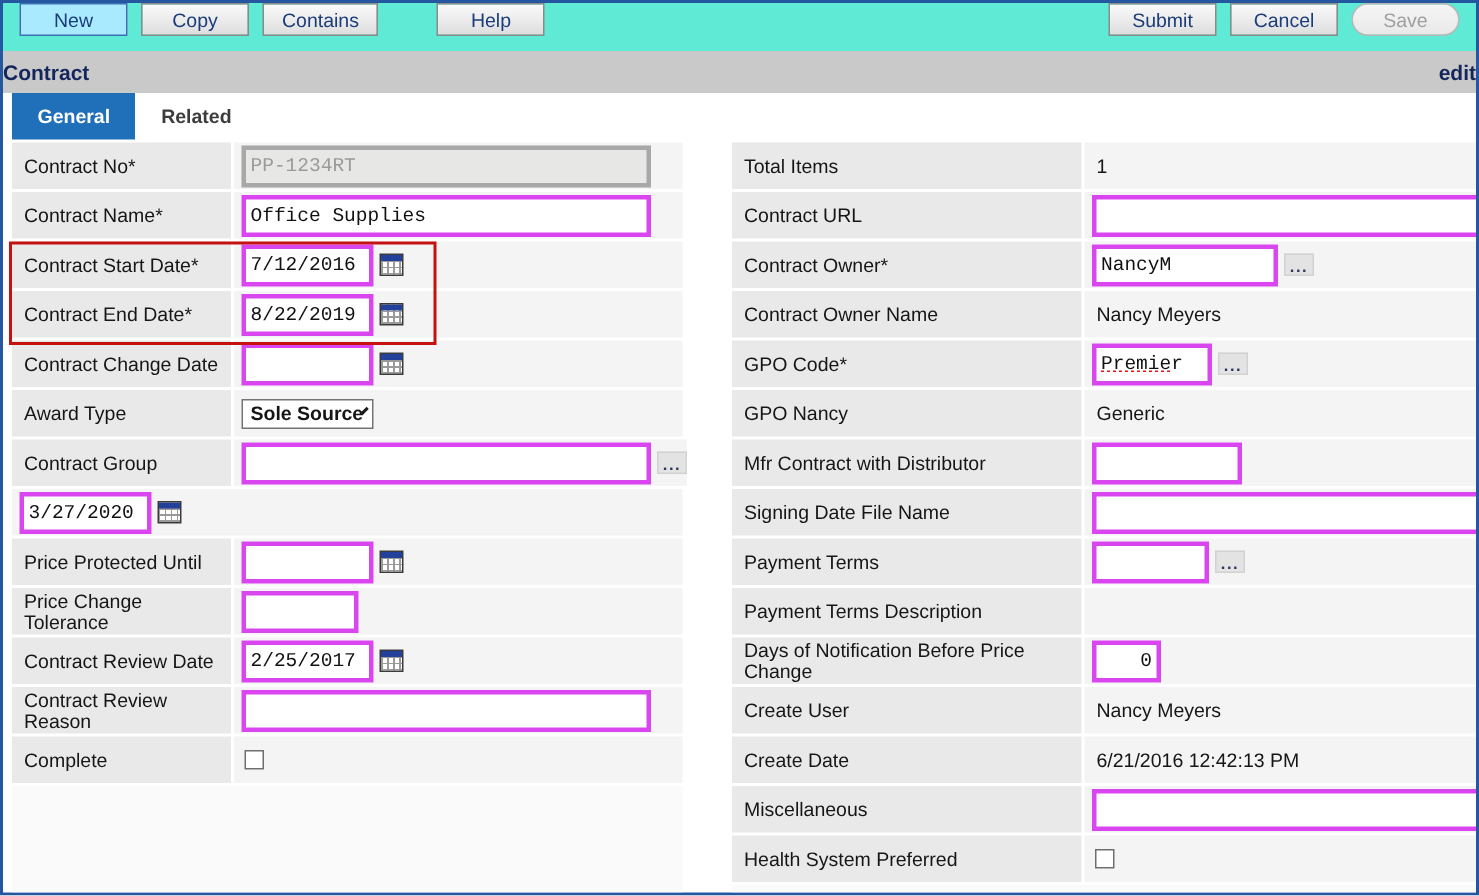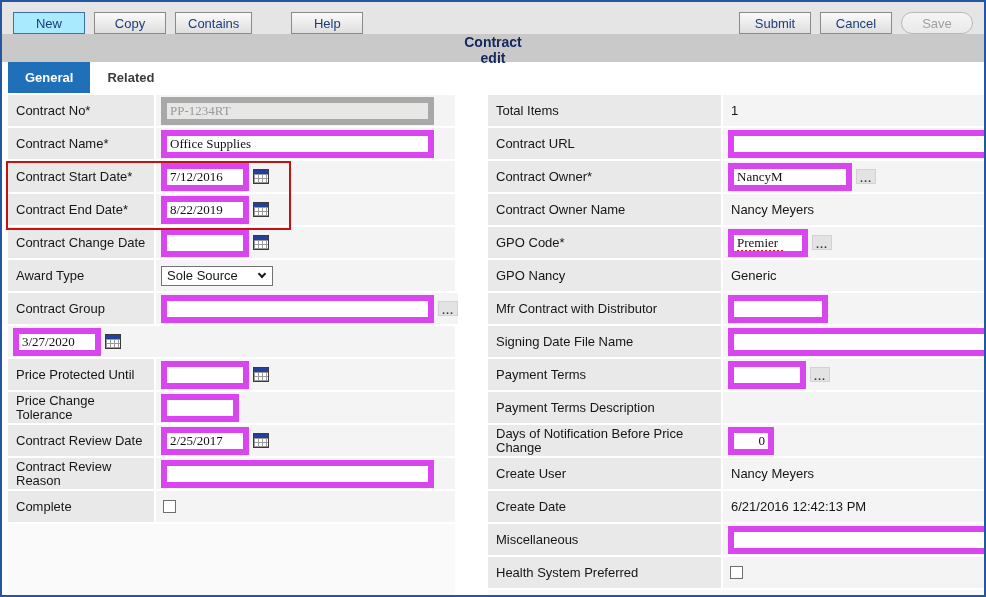--- a/index.html
+++ b/index.html
@@ -3,38 +3,38 @@
 <meta charset="utf-8">
 <style>
   * { box-sizing: border-box; margin: 0; padding: 0; }
   body { background:#fff; font-family:"Liberation Sans", sans-serif; }
   .window {
     position:relative; width:986px; height:597px;
     border:2px solid #2457a0; background:#fff; overflow:hidden;
   }
   
   .toolbar {
-    height:32px; background:#e5e5e5; display:flex;
-    align-items:flex-end; justify-content:space-between; padding:0 11px;
+    height:32px; background:#5eead4; display:flex;
+    align-items:flex-start; justify-content:space-between; padding:0 11px;
   }
   .btn-group { display:flex; align-items:center; gap:9px; }
   .btn {
     min-width:72px; height:22px; padding:0 12px;
     display:flex; align-items:center; justify-content:center;
     background:linear-gradient(#fafafa,#dedede);
     border:1px solid #8a8a8a; color:#1b3c7a; font-size:13px; cursor:pointer;
   }
   .btn.active { background:#a9eaff; border-color:#3d6fb4; }
   .btn.disabled { color:#9f9f9f; border-color:#b8b8b8; background:linear-gradient(#f5f5f5,#e9e9e9); cursor:default;border-radius:11px; }
   .btn.gap-left { margin-left:30px; }
   
   .titlebar {
     height:28px; background:#c9c9c9; display:flex; align-items:center;
     justify-content:space-between; padding:0 0;
-    color:#14265c; font-weight:bold; font-size:14px;flex-direction:column;
+    color:#14265c; font-weight:bold; font-size:14px;
   }
   
   .tabbar { height:31px; background:#fff; display:flex; align-items:stretch; padding-left:6px; }
   .tab {
     display:flex; align-items:center; padding:0 17px;
     font-size:13px; font-weight:bold; color:#3c3c3c; cursor:pointer;
   }
   .tab.active { background:#1f70b8; color:#fff; }
   
   .form-area { display:flex; padding:2px 7px 0 6px; gap:5px; height:502px; }
@@ -47,22 +47,22 @@
     display:flex; flex-direction:column; justify-content:center;
     padding-left:8px; font-size:13px; color:#161616; line-height:1.05;
   }
   .fcol.right .lbl { width:233px; }
   .lbl .sub { font-size:11px; color:#222; }
   .val {
     flex:1; background:#f4f4f4; display:flex; align-items:center;
     padding-left:5px; gap:4px; font-size:13px; color:#161616;
   }
   .tin {
-    height:28px; border:6px solid #d946ef; background:#fff;
-    font-family:Liberation Serif, serif; font-size:13px; padding:0 3px; color:#111;
+    height:28px; border:3px solid #d946ef; background:#fff;
+    font-family:Liberation Mono, monospace; font-size:13px; padding:0 3px; color:#111;
   }
   .tin.dis { background:#e7e7e5; color:#9a9a9a; border-color:#a8a8a8; }
   .tin.num { text-align:right; }
   .tin.sq {
     background-image:repeating-linear-gradient(to right,#e11 0 2px,transparent 2px 4px);
     background-repeat:no-repeat; background-position:3px 15px; background-size:46px 1px;
   }
   .cal {
     width:16px; height:15px; border:1px solid #3a3a3a; flex-shrink:0; cursor:pointer;
     background:
@@ -170,21 +170,21 @@
           <div class="val">
             <input class="tin" style="width: 88px;">
             <span class="cal"></span>
           </div>
         </div>
         <div class="frow">
           <div class="lbl">
             <span>Award Type</span>
           </div>
           <div class="val">
-            <div class="sel" style="width: 112px;">
+            <div class="sel" style="width: 88px; font-weight: bold;">
               <span class="txt">Sole Source</span>
               <span class="chev"></span>
             </div>
           </div>
         </div>
         <div class="frow">
           <div class="lbl">
             <span>Contract Group</span>
           </div>
           <div class="val">

